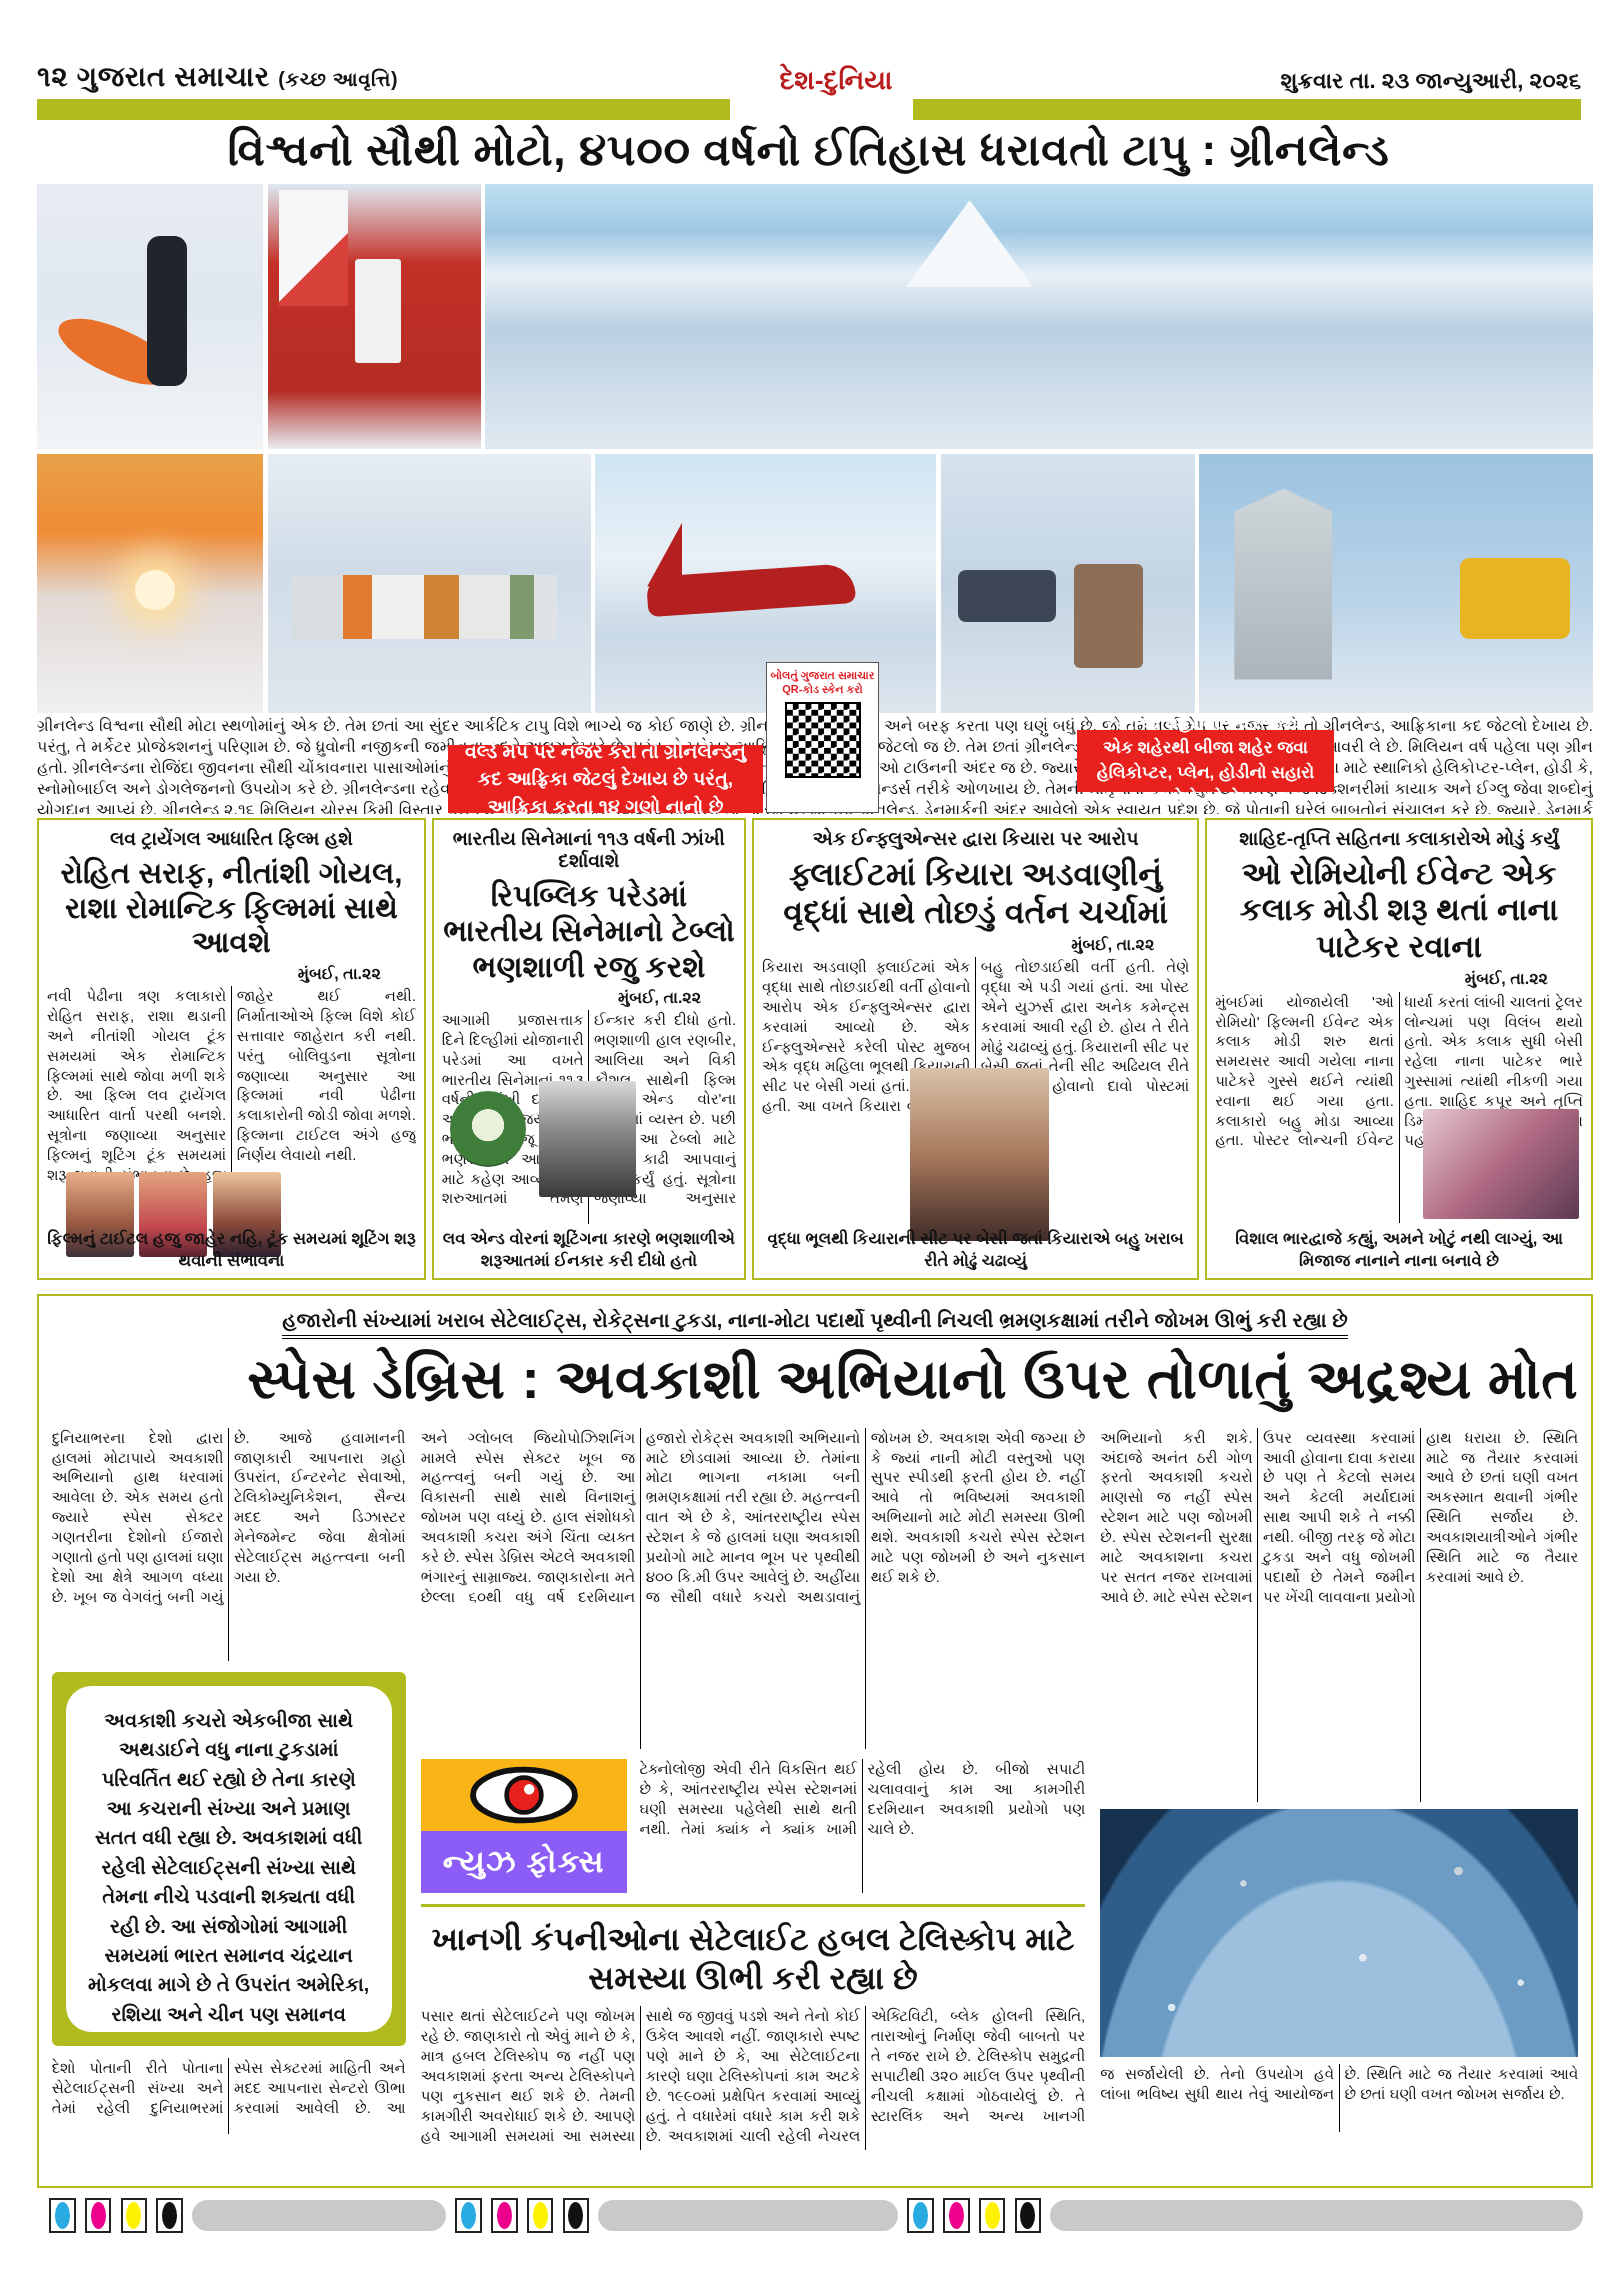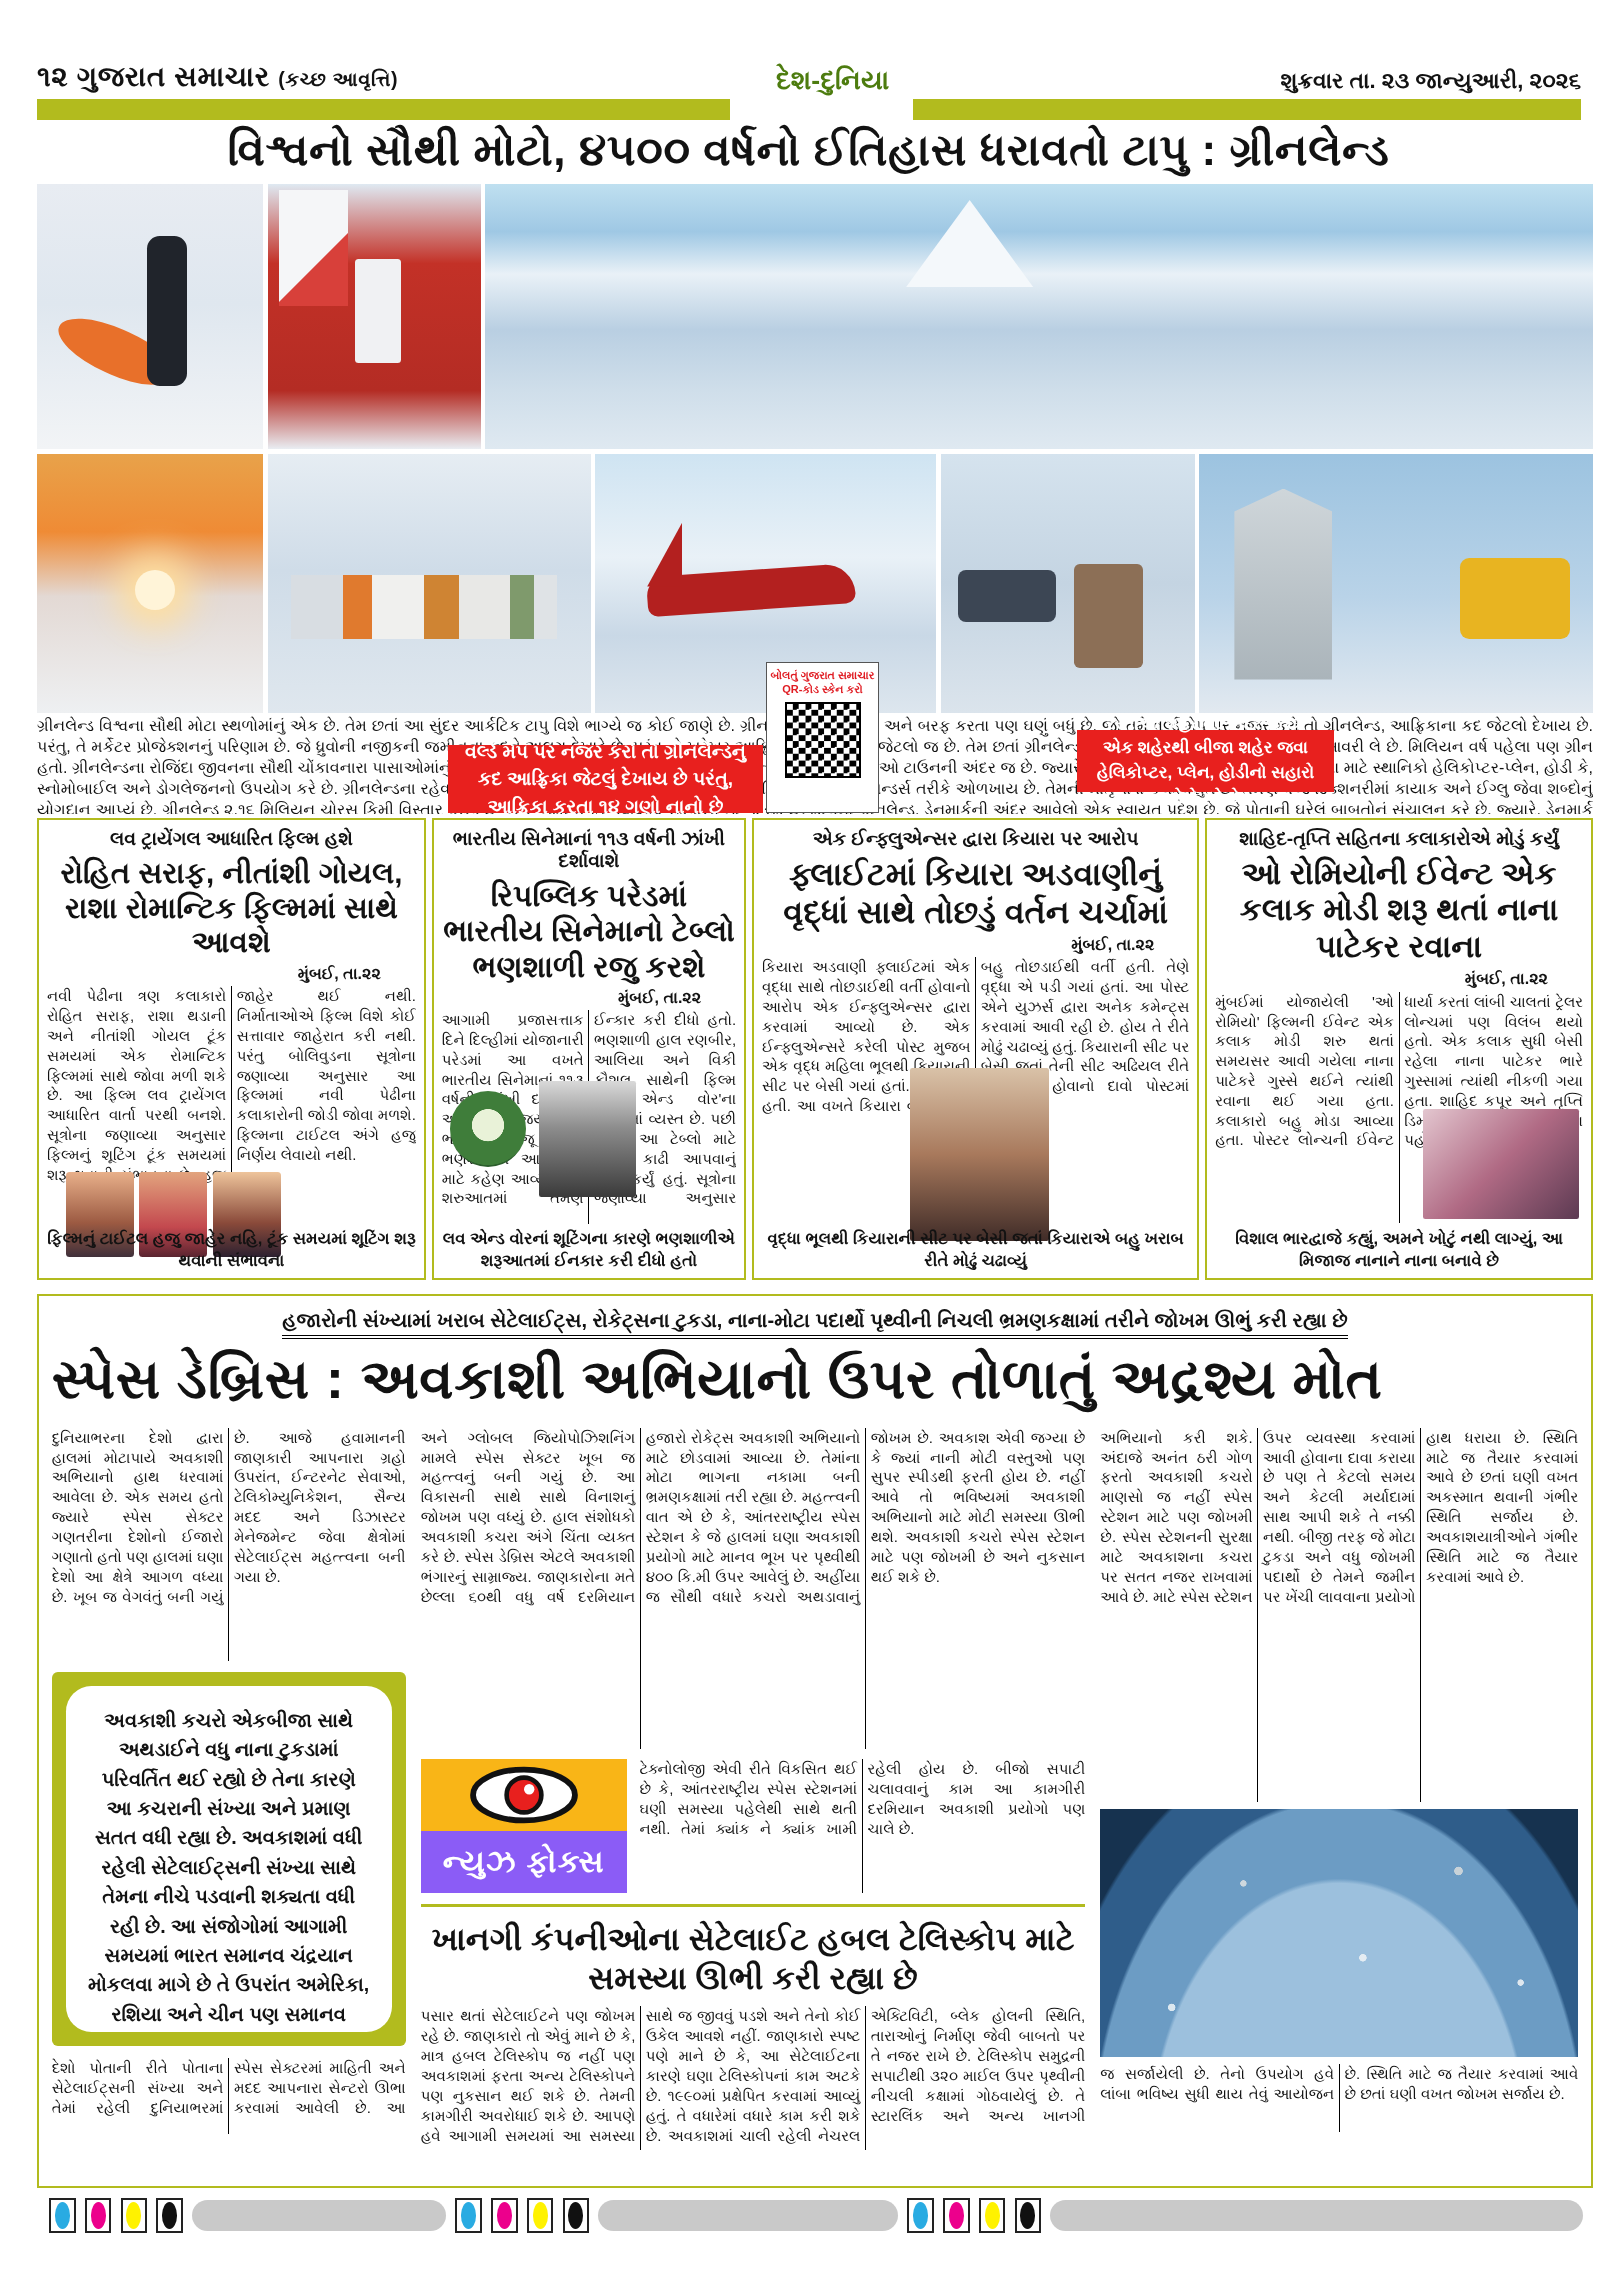--- a/index.html
+++ b/index.html
@@ -6,21 +6,21 @@
   body{width:1617px;height:2295px;font-family:"Liberation Sans","DejaVu Sans",sans-serif;color:#121212;}
   .page{position:relative;width:1617px;height:2295px;overflow:hidden;background:#fff;}
 
   
   .masthead{position:absolute;left:37px;top:61px;font-size:28px;font-weight:800;letter-spacing:0.6px;}
   .edition{font-size:19.6px;font-weight:600;}
   .date-line{position:absolute;right:36px;top:68px;font-size:22px;font-weight:700;}
   .bar{position:absolute;top:99px;height:21px;background:#b2bb1e;}
   .bar-left{left:37px;width:693px;}
   .bar-right{left:913px;width:668px;}
-  .section-label{position:absolute;left:776px;top:65px;width:168px;color:#4d7c0f;font-size:26.6px;font-weight:800;}
+  .section-label{position:absolute;left:752px;top:65px;width:168px;text-align:center;color:#b91c1c;font-size:26.6px;font-weight:800;}
 
   .lead-headline{position:absolute;left:0;top:125px;width:100%;text-align:center;font-size:44px;font-weight:800;letter-spacing:0.6px;}
 
   
   .collage{position:absolute;left:37px;top:184px;width:1556px;}
   .prow{display:flex;gap:4.6px;}
   .prow2{margin-top:4.6px;}
   .ph{position:relative;overflow:hidden;background:#cfe0ee;}
   .r1{height:265px;} .r2{height:259px;}
   .ph-sled{width:226px;background:linear-gradient(180deg,#e8ecf2 0%,#dfe7ef 45%,#f2f4f6 100%);}
@@ -74,21 +74,21 @@
   .celeb.c3{background:linear-gradient(180deg,#eec49b 0%,#8a4a3a 60%,#2c2030 100%);}
   .emblem{left:16px;top:271px;width:76px;height:76px;border-radius:50%;background:radial-gradient(circle at 50% 45%,#e9f2d8 0 28%,#3f7d3a 29% 70%,#2c5d2c 71%);}
   .bhansali{left:105px;top:261px;width:97px;height:116px;background:linear-gradient(180deg,#d9d9d9 0%,#8d8d8d 40%,#3a3a3a 100%);}
   .kiara{left:156px;top:248px;width:139px;height:173px;background:linear-gradient(180deg,#d9c2a8 0%,#a8795c 50%,#402c28 100%);}
   .event4{right:11.6px;top:289px;width:156px;height:110px;background:linear-gradient(135deg,#e3c6cf 0%,#b06a84 50%,#5c3a52 100%);}
 
   
   .spacebox{position:absolute;left:37px;top:1294px;width:1556px;height:894px;border:2.3px solid #b2bb1e;box-sizing:border-box;padding:8px 12.7px;background:#fff;}
   .skicker{text-align:center;font-size:20px;font-weight:800;margin-top:4.6px;}
   .skicker span{border-bottom:4px double #000;padding-bottom:4.6px;}
-  .shead{text-align:left;font-size:55px;font-weight:800;margin-top:15px;letter-spacing:0.6px;}
+  .shead{text-align:right;font-size:55px;font-weight:800;margin-top:15px;letter-spacing:0.6px;}
   .sbody{display:flex;gap:15px;margin-top:16px;height:722px;overflow:hidden;}
   .scol{text-align:justify;font-size:15px;line-height:1.33;}
   .s-left{width:354px;}
   .s-mid{flex:1;}
   .s-right{width:478px;}
   .t2{column-count:2;column-gap:10.4px;column-rule:0.9px solid #000;height:233px;overflow:hidden;}
   .pullq{margin:11.6px 0;background:#b2bb1e;border-radius:5.8px;padding:14px;height:374px;box-sizing:border-box;}
   .pullq-in{background:#fff;border-radius:25.4px;height:100%;box-sizing:border-box;padding:19.6px 22px;font-size:19.6px;line-height:1.5;font-weight:600;text-align:center;overflow:hidden;}
   .t2b{column-count:2;column-gap:10.4px;column-rule:0.9px solid #000;height:76px;overflow:hidden;}
   .t3{column-count:3;column-gap:10.4px;column-rule:0.9px solid #000;height:321px;overflow:hidden;}

